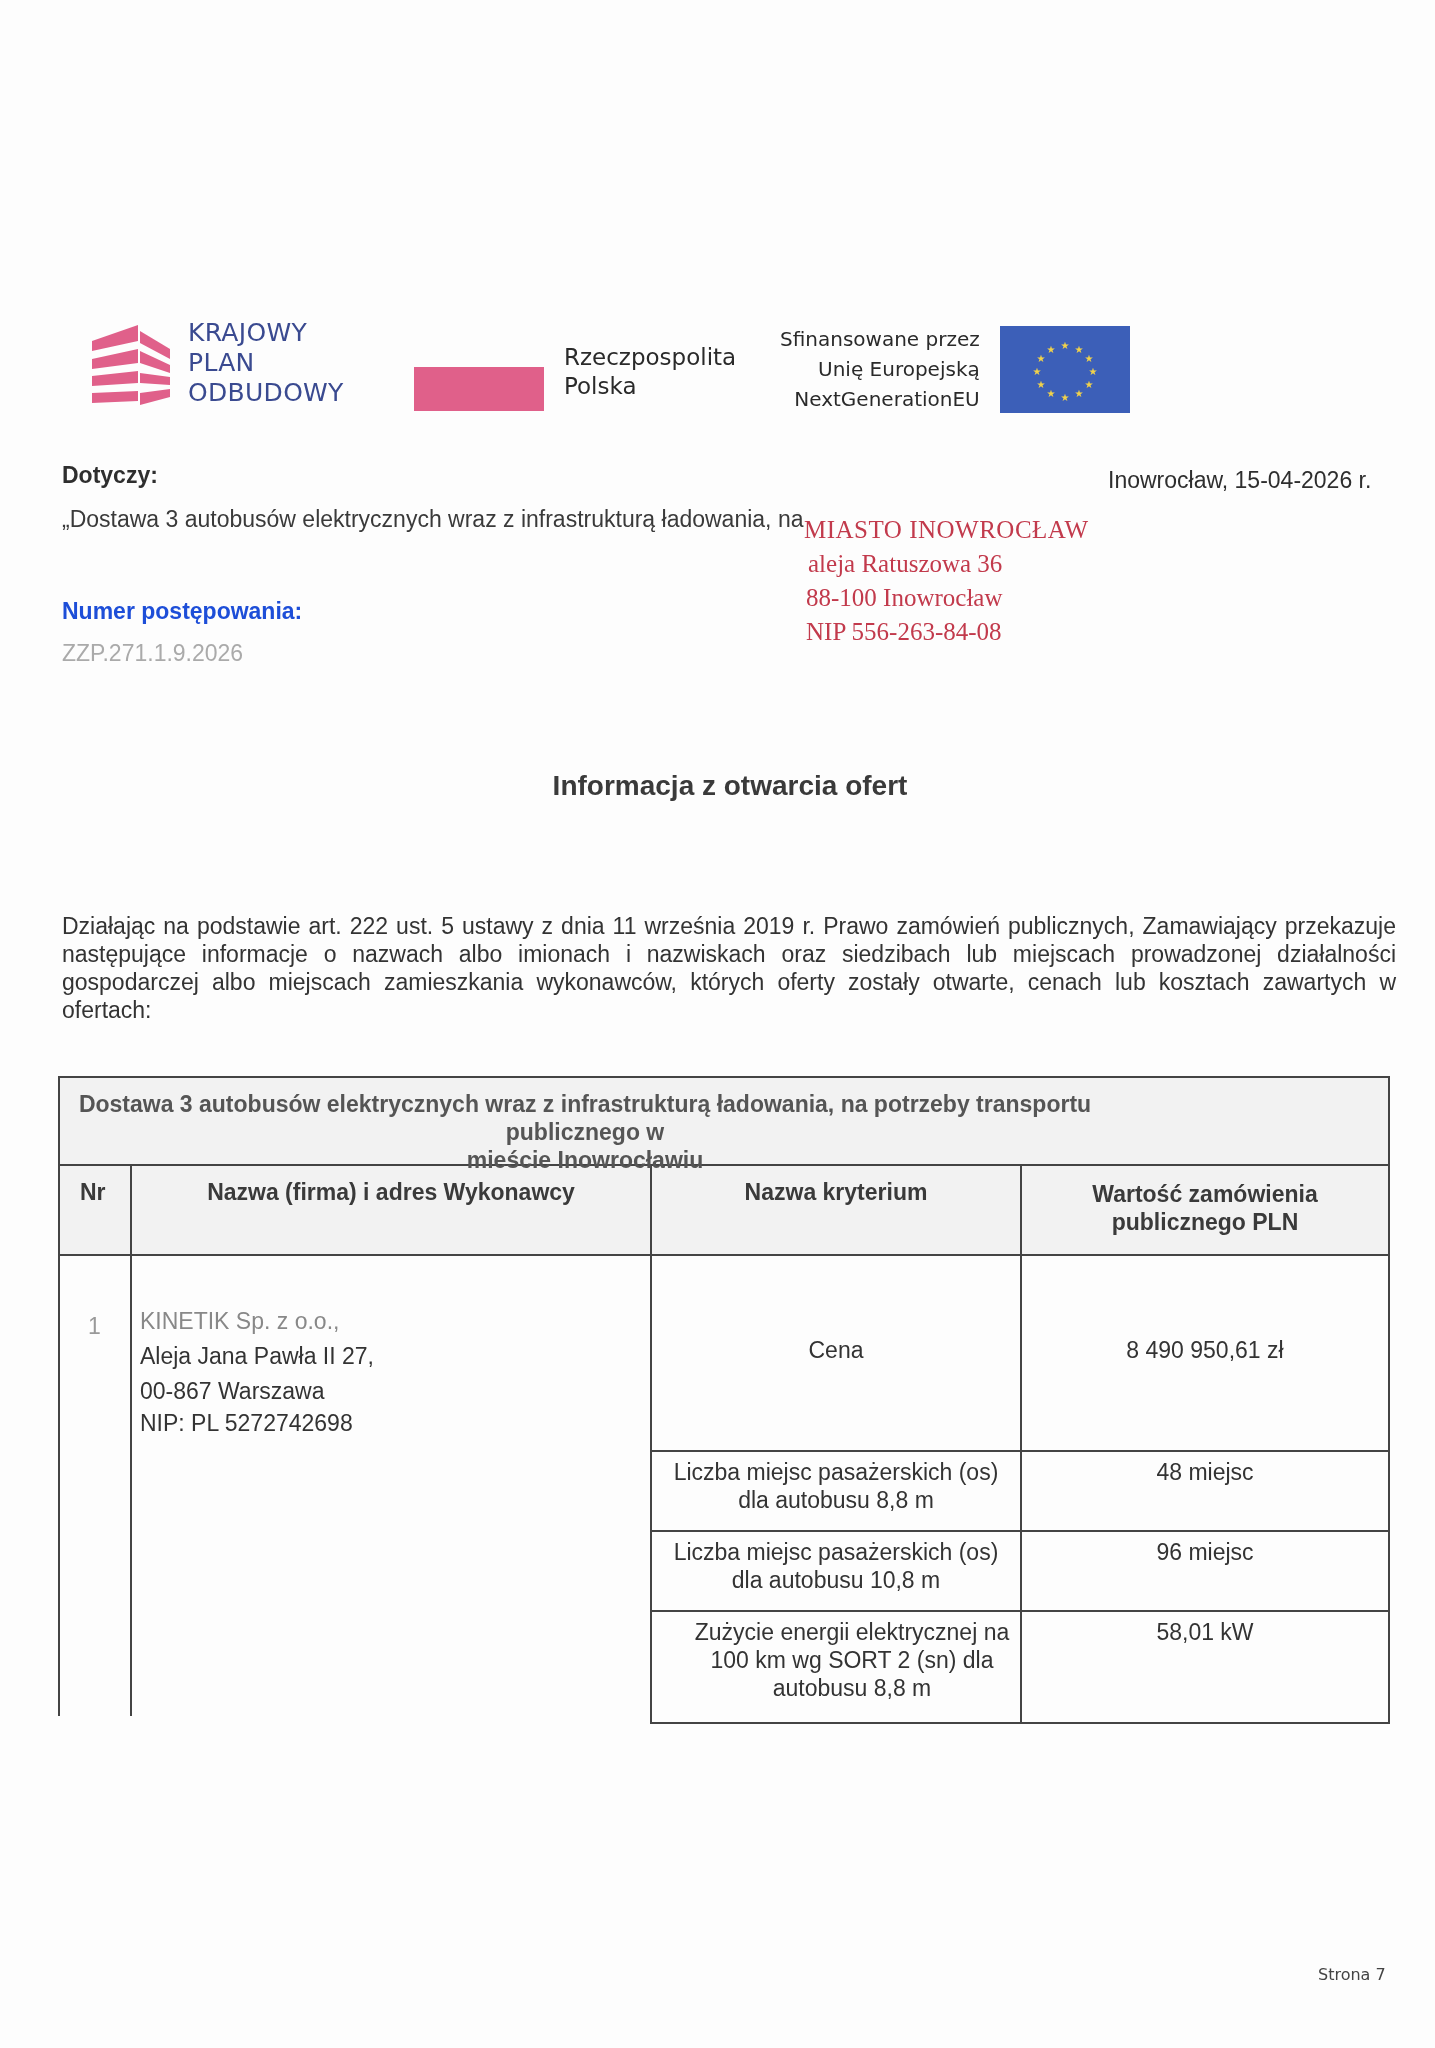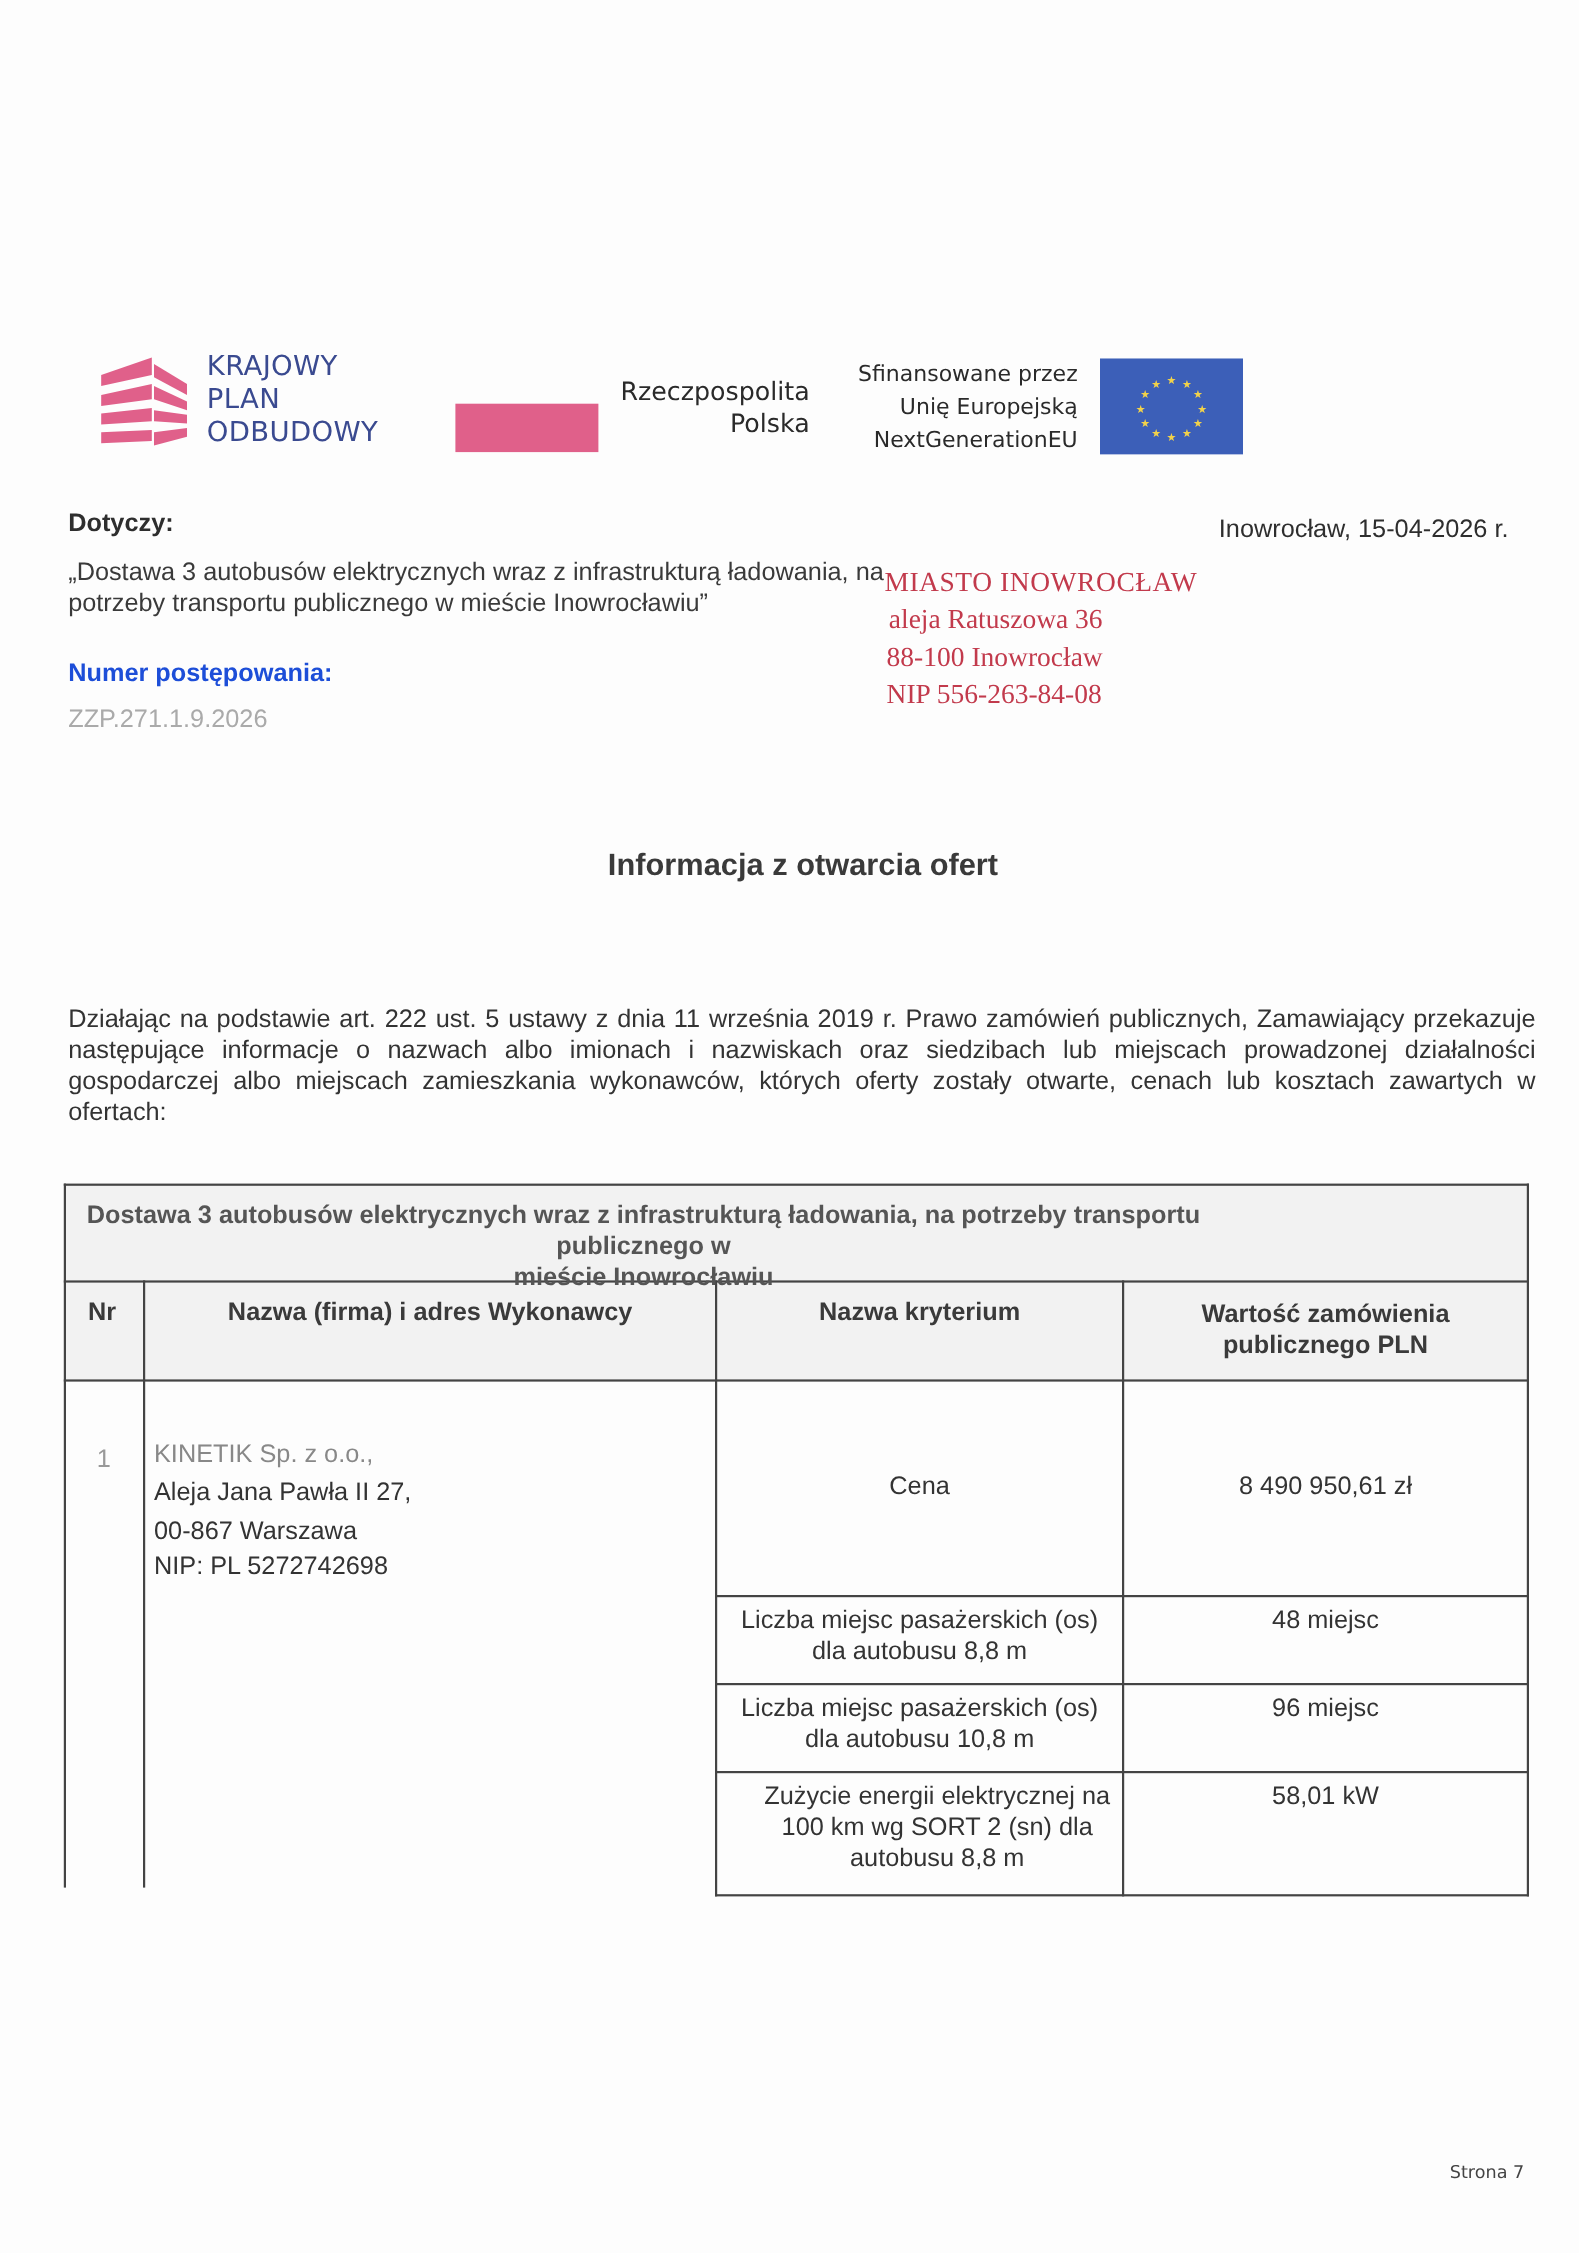--- a/index.html
+++ b/index.html
@@ -3,21 +3,21 @@
   <meta charset="utf-8">
   <style>
     * { box-sizing: border-box; margin: 0; padding: 0; }
     html, body { width: 1435px; height: 2048px; background: #fdfdfd; overflow: hidden; }
     body { position: relative; font-family: "Liberation Sans", sans-serif; color: #333; }
 
     
     .kpo { position: absolute; left: 90px; top: 318px; display: flex; align-items: center; }
     .kpo-icon { width: 82px; height: 88px; }
     .kpo-text { margin-left: 16px; font-family: "DejaVu Sans", sans-serif; color: #3a4a90; font-size: 25px; line-height: 30px; letter-spacing: 0.3px; }
-    .rp { position: absolute; left: 414px; top: 333px; display: flex; align-items: center; text-align: right; }
+    .rp { position: absolute; left: 414px; top: 333px; display: flex; align-items: center; }
     .rp-flag { width: 130px; height: 44px; background: #e0608a; margin-top: 34px; }
     .rp-text { margin-left: 20px; font-family: "DejaVu Sans", sans-serif; color: #2a2a2a; font-size: 23px; line-height: 29px; }
     .eu { position: absolute; left: 780px; top: 324px; display: flex; align-items: center; }
     .eu-text { text-align: right; font-family: "DejaVu Sans", sans-serif; color: #2a2a2a; font-size: 20px; line-height: 30px; }
     .eu-flag { width: 130px; height: 87px; background: #3c5fb8; margin-left: 20px; position: relative; }
 
     
     .dotyczy-label { position: absolute; left: 62px; top: 462px; font-size: 23px; font-weight: bold; color: #2e2e2e; }
     .place-date { position: absolute; left: 1108px; top: 467px; font-size: 23px; color: #2e2e2e; }
     .subject { position: absolute; left: 62px; top: 505px; font-size: 23px; line-height: 28px; color: #3a3a3a; width: 1000px; }
@@ -94,21 +94,20 @@
       <text x="41" y="36">★</text>
       <text x="51" y="27">★</text>
     </g>
   </svg>
 </div>
 
 <div class="dotyczy-label">Dotyczy:</div>
 <div class="place-date">Inowrocław, 15-04-2026 r.</div>
 <div class="subject">
   <div>„Dostawa 3 autobusów elektrycznych wraz z infrastrukturą ładowania, na</div>
-  <div>potrzeby transportu publicznego w mieście Inowrocławiu”</div>
 </div>
 <div class="num-label">Numer postępowania:</div>
 <div class="num-value">ZZP.271.1.9.2026</div>
 
 <div class="stamp">
   <div class="l1">MIASTO INOWROCŁAW</div>
   <div class="l2" style="padding-left:2px">aleja Ratuszowa 36</div>
   <div class="l3">88-100 Inowrocław</div>
   <div class="l4">NIP 556-263-84-08</div>
 </div>

